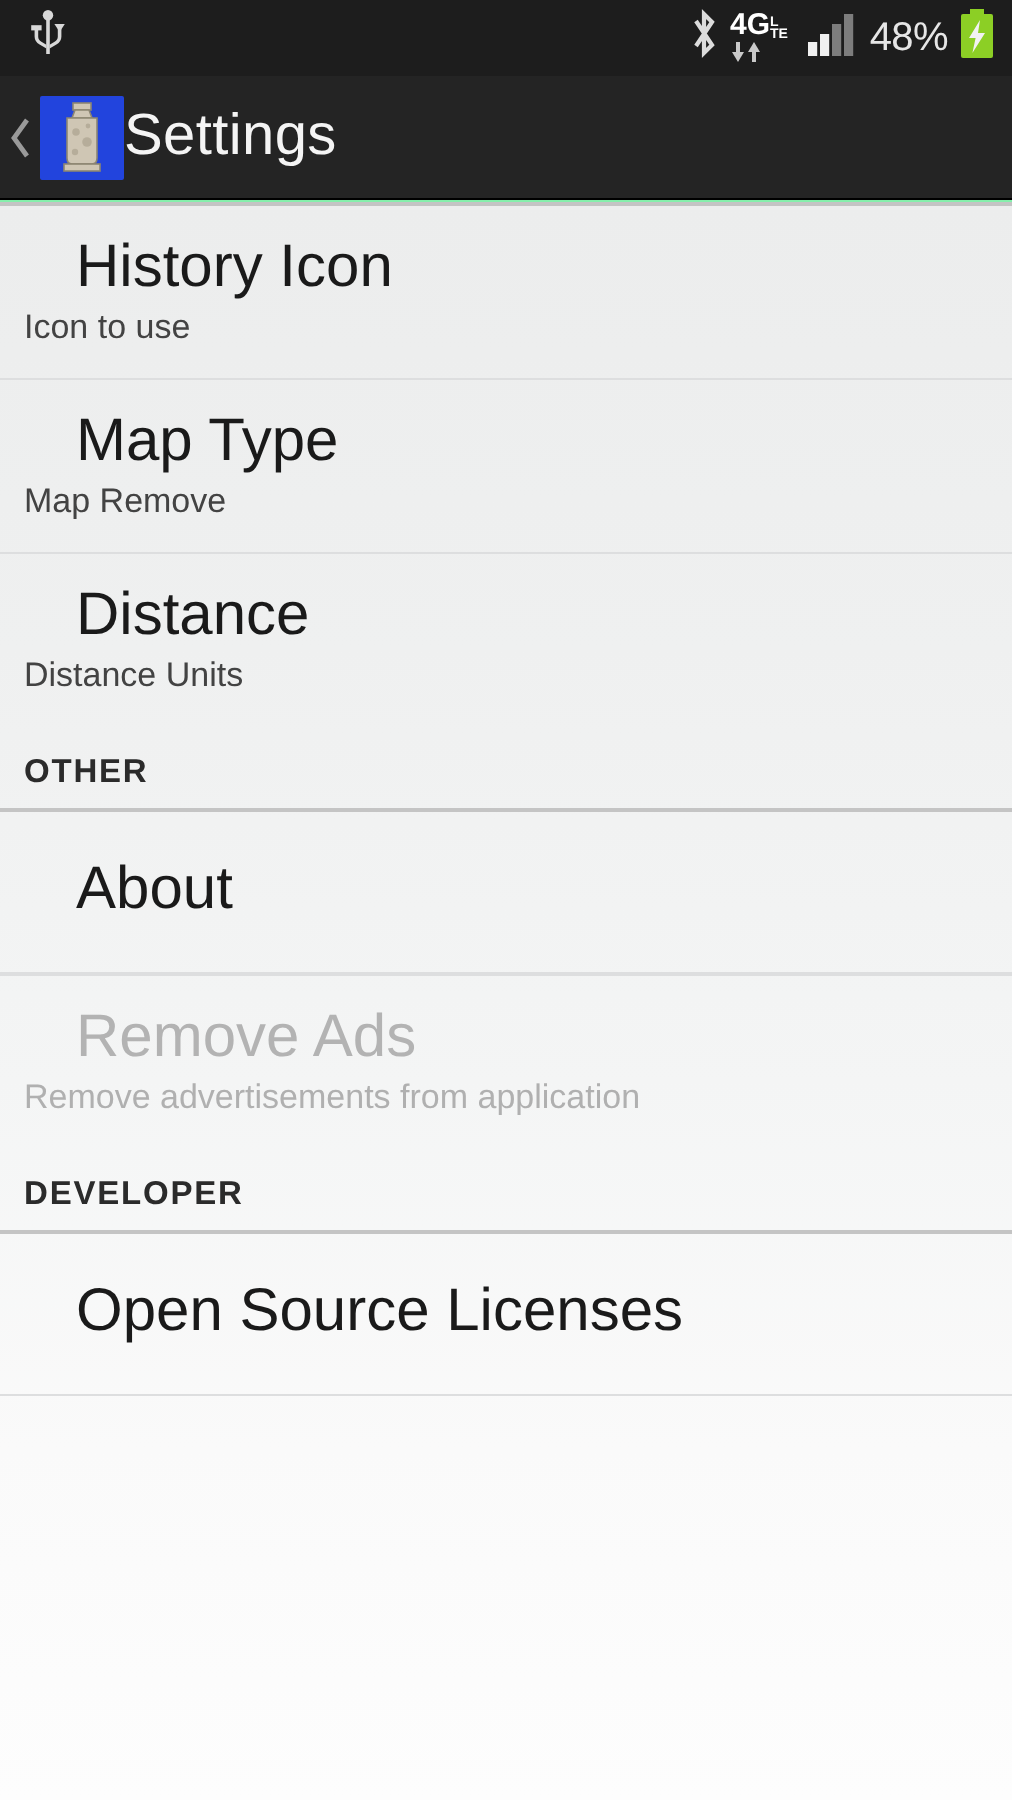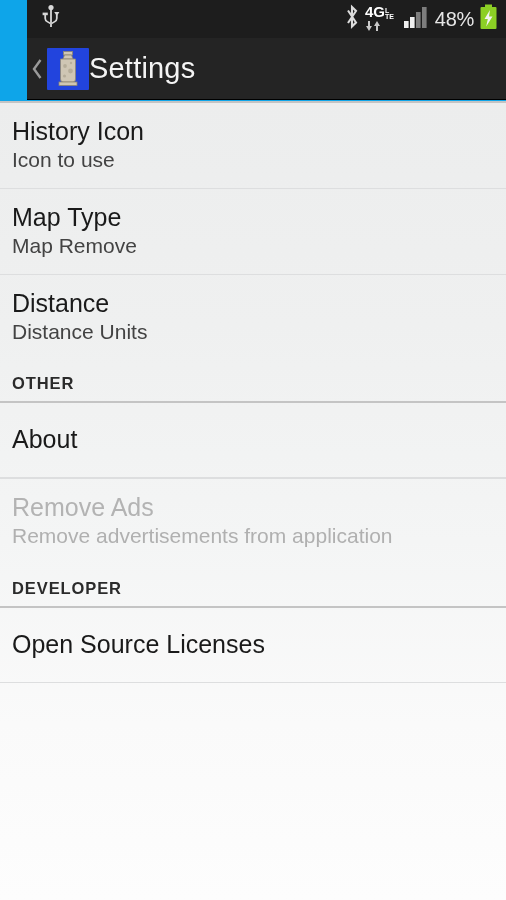--- a/index.html
+++ b/index.html
@@ -3,21 +3,21 @@
 <meta charset="utf-8">
 <style>
   * { margin:0; padding:0; box-sizing:border-box; }
   html,body { width:506px; height:900px; }
   body {
     font-family:"Liberation Sans", sans-serif;
     background:#ffffff;
     overflow:hidden;
     -webkit-font-smoothing:antialiased;
   }
-  #screen { position:relative; width:506px; height:900px; overflow:hidden; background:#0ea5e9;padding-left:27px; }
+  #screen { position:relative; width:506px; height:900px; overflow:hidden; background:#86efac; }
 
   
   .statusbar {
     height:38px; background:#1d1d1d; display:flex; align-items:center;
     padding:0 8px 0 14px; position:relative;
   }
   .sb-left { display:flex; align-items:center; gap:6px; }
   .sb-right { margin-left:auto; display:flex; align-items:center; gap:5px; }
   .sb-icon { display:block; }
   .pct {
@@ -54,22 +54,22 @@
     background:linear-gradient(to bottom,#eceded 0%,#eff0f0 28%,#f4f5f5 55%,#fafafa 78%,#fdfdfd 100%);
   }
   .section-header {
     padding:14px 12px 8px 12px;
     font-size:16.5px; font-weight:bold; color:#2b2b2b; letter-spacing:0.9px;
   }
   .rule-strong { height:2px; background:#c4c4c4; }
   .rule-thin { height:1px; background:#dddedf; }
 
   .item { padding:14px 12px 16px 12px; }
-  .item-title { font-size:25px; color:#1a1a1a; font-weight:400; line-height:1.12; }
-  .item-sub { font-size:21px; color:#434343; margin-top:3px; line-height:1.15; }
+  .item-title { font-size:30px; color:#1a1a1a; font-weight:400; line-height:1.12;margin-left:26px; }
+  .item-sub { font-size:17px; color:#434343; margin-top:3px; line-height:1.15; }
   .item.disabled .item-title { color:#b3b3b3; }
   .item.disabled .item-sub { color:#b0b0b0; }
   .item.single { padding:22px 12px 24px 12px; }
 </style>
 </head>
 <body>
 
 <div id="screen">
 
   <div class="statusbar">

